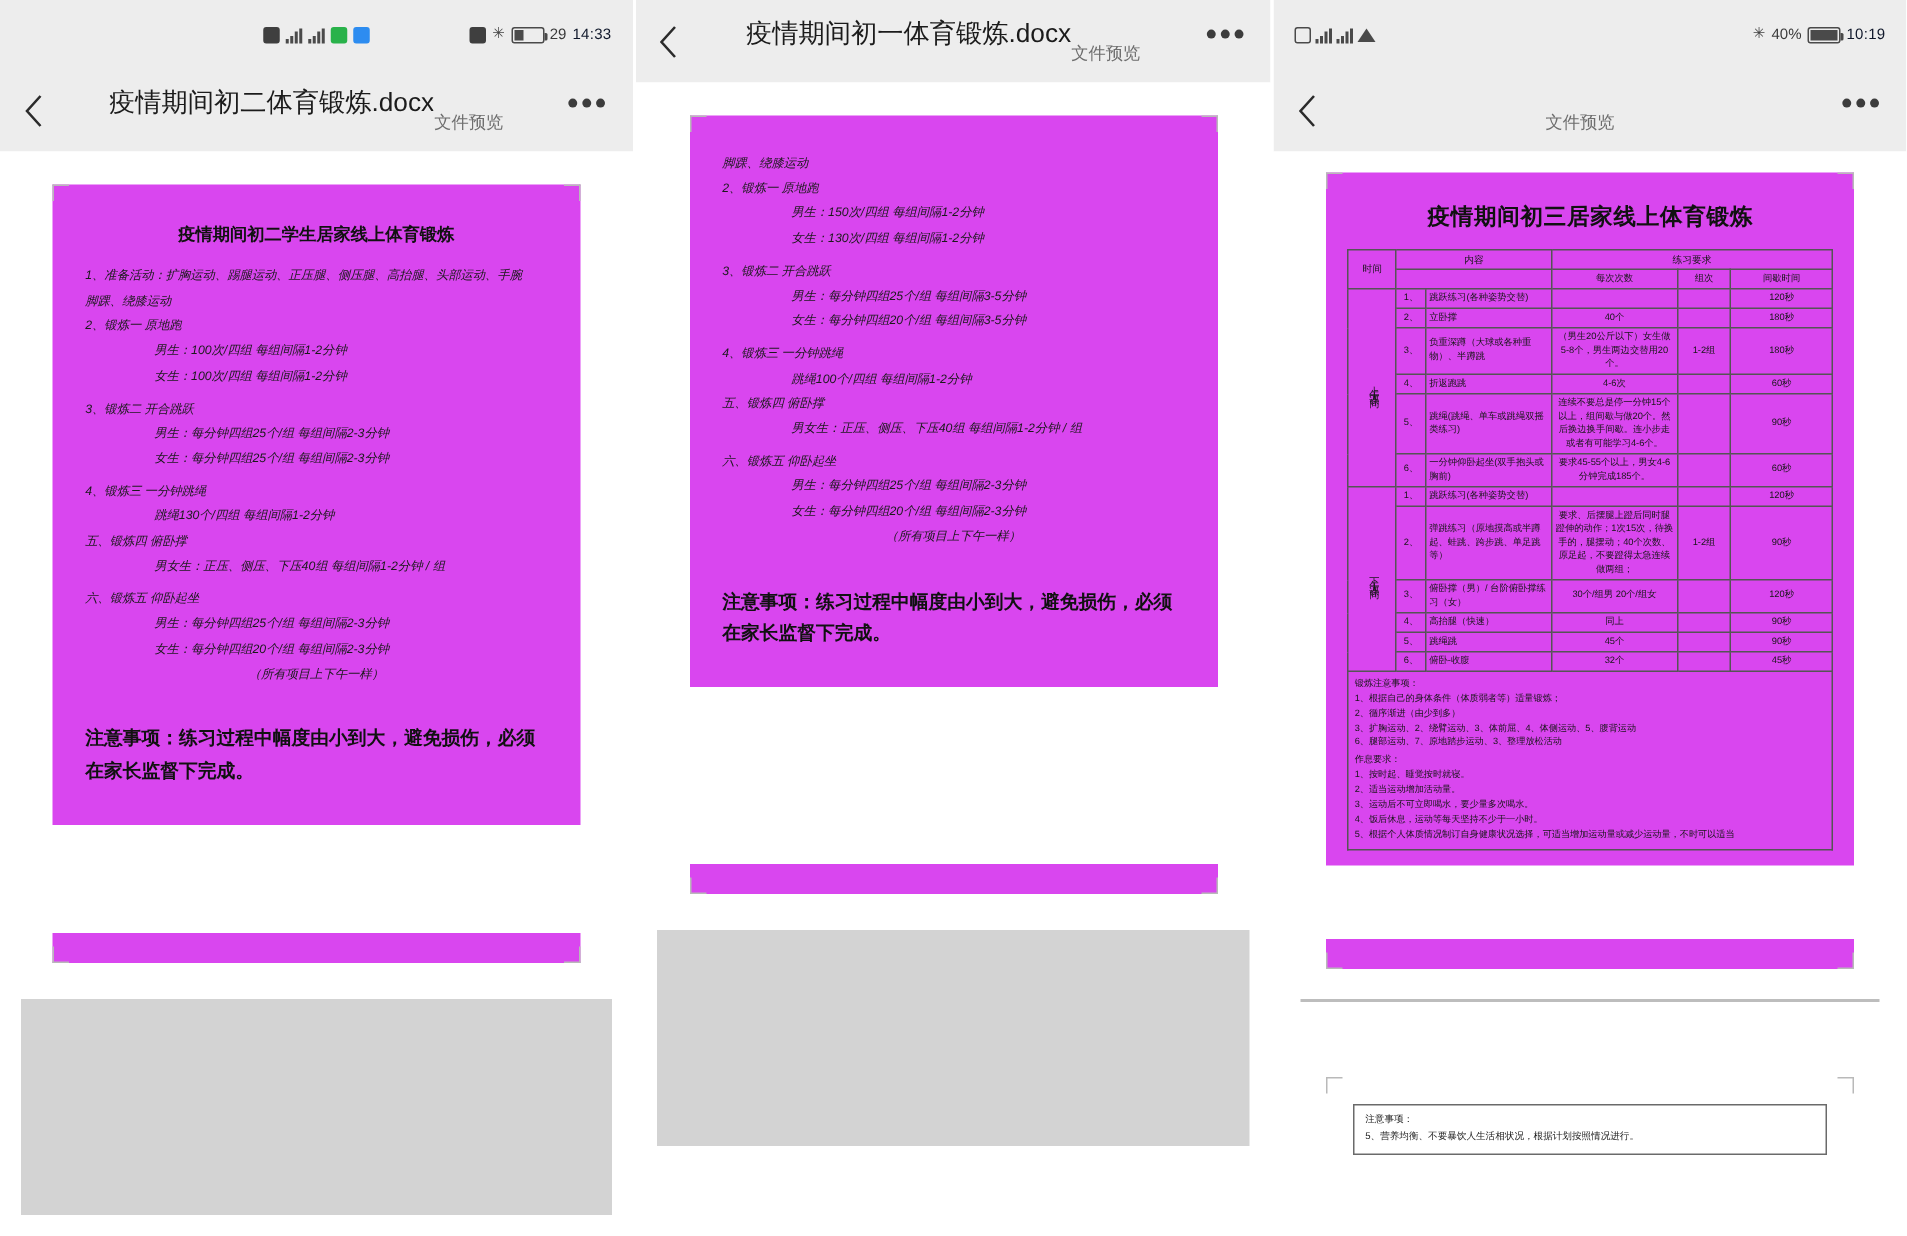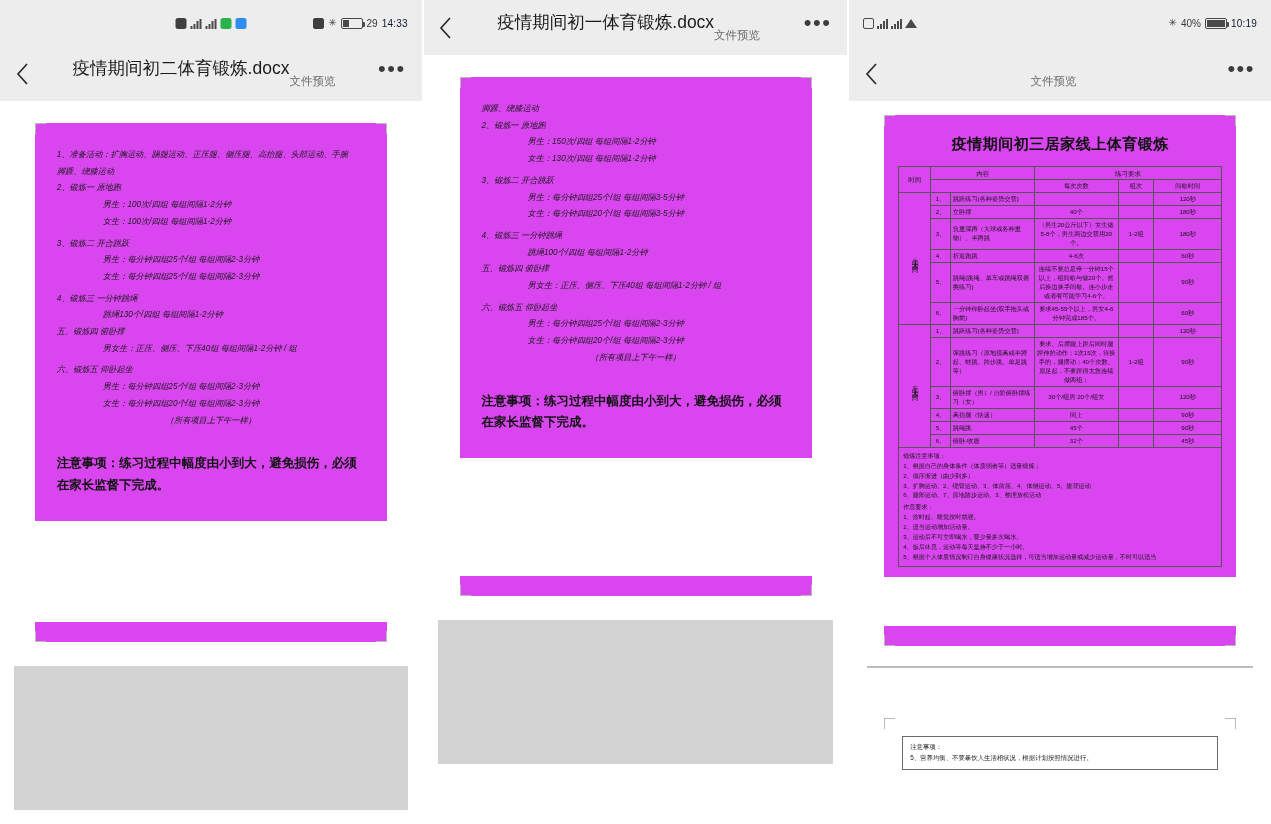--- a/index.html
+++ b/index.html
@@ -291,20 +291,21 @@
         <div class="subtitle">文件预览</div>
       </div>
       <div class="more">•••</div>
     </div>
 
     <div class="docarea">
       <div class="page">
         <span class="corner tl"></span>
         <span class="corner tr"></span>
         <div class="doc-inner">
+          <div class="doc-h1">疫情期间初二学生居家线上体育锻炼</div>
           <div>
             <p class="doc-p">1、准备活动：扩胸运动、踢腿运动、正压腿、侧压腿、高抬腿、头部运动、手腕</p>
             <p class="doc-p">脚踝、绕膝运动</p>
             <p class="doc-p">2、锻炼一  原地跑</p>
             <p class="doc-p ind2">男生：100次/四组          每组间隔1-2分钟</p>
             <p class="doc-p ind2">女生：100次/四组          每组间隔1-2分钟</p>
             <p class="doc-p gap">3、锻炼二  开合跳跃</p>
             <p class="doc-p ind2">男生：每分钟四组25个/组          每组间隔2-3分钟</p>
             <p class="doc-p ind2">女生：每分钟四组25个/组          每组间隔2-3分钟</p>
             <p class="doc-p gap">4、锻炼三  一分钟跳绳</p>

